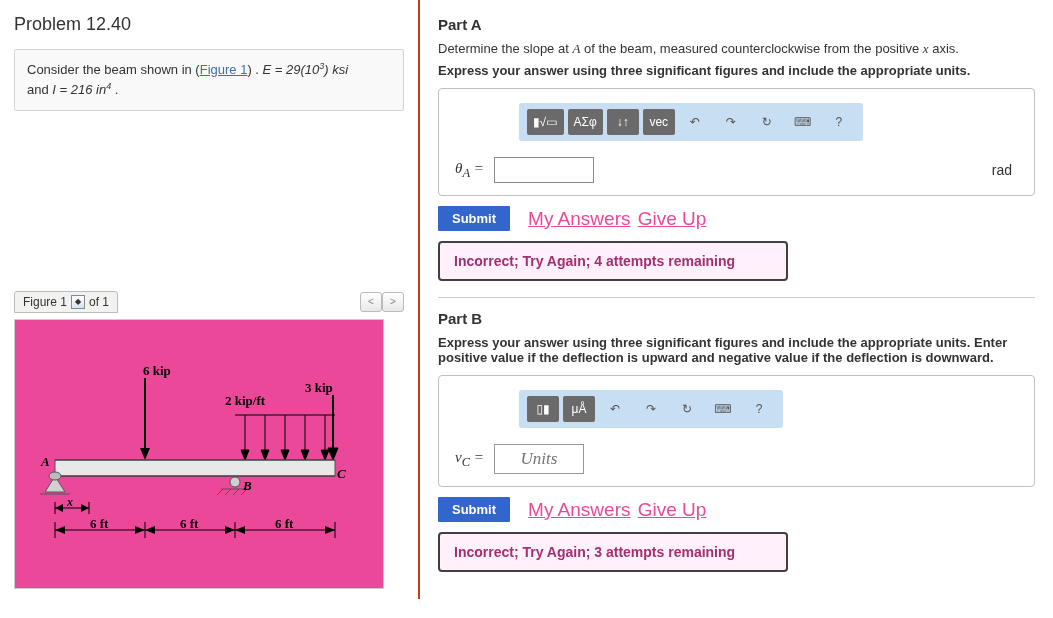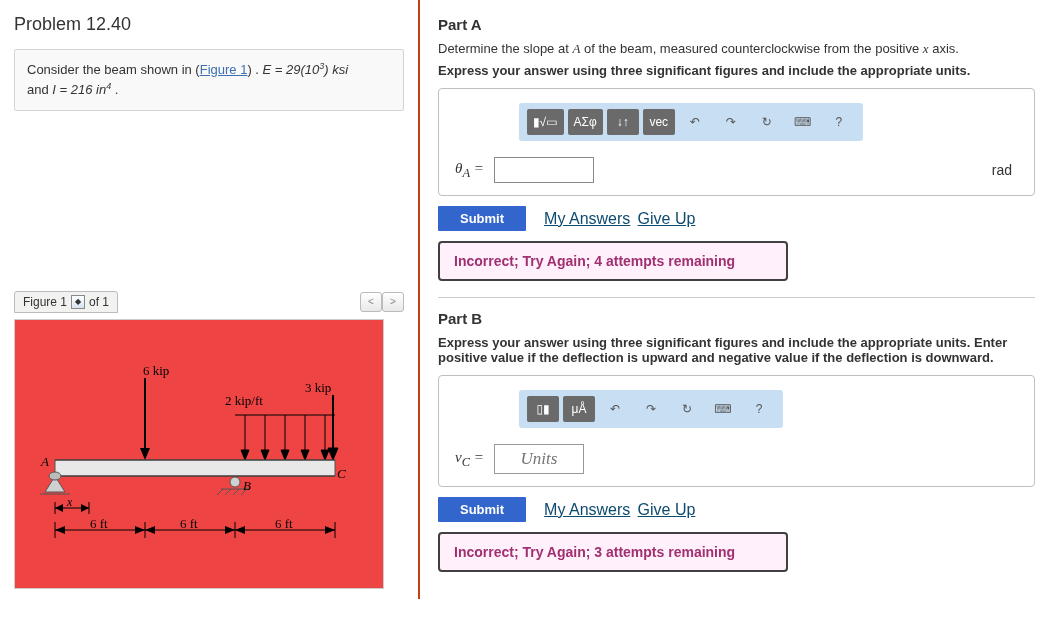--- a/index.html
+++ b/index.html
@@ -8,37 +8,37 @@
   .left { width:420px; padding:10px 14px; border-right:2px solid #c2410c; }
   .right { flex:1; padding:10px 18px; }
   .prob-title { font-size:18px; color:#333; margin:4px 0 14px; }
   .consider-box { border:1px solid #d4d4d4; background:#f9f9f9; padding:10px 12px; border-radius:2px; font-size:13px; line-height:1.5; }
   .consider-box a { color:#3c6fb0; text-decoration:underline; }
   sup { font-size:9px; }
   .fig-bar { margin-top:180px; display:flex; align-items:center; gap:0; }
   .fig-tab { background:#f2f2f0; border:1px solid #bbb; border-radius:3px 3px 0 0; padding:3px 8px; font-size:12px; display:flex; align-items:center; gap:4px; }
   .fig-sel { width:14px; height:14px; border:1px solid #888; background:linear-gradient(#fff,#d7e3f4); font-size:8px; display:flex; align-items:center; justify-content:center; }
   .navbtn { width:22px; height:20px; border:1px solid #bbb; background:linear-gradient(#fff,#e8e8e8); border-radius:3px; font-size:10px; display:flex; align-items:center; justify-content:center; color:#888; }
-  .fig-canvas { border:1px solid #ccc; background:#ef4444; margin-top:6px; width:370px; height:270px; position:relative; }
+  .fig-canvas { border:1px solid #ccc; background:#ec4899; margin-top:6px; width:370px; height:270px; position:relative;font-weight:bold; }
   .beamimg { position:absolute; left:20px; top:40px; width:320px; }
   .part-title { font-size:15px; font-weight:bold; margin:6px 0 8px; }
   .desc { font-size:13px; margin:4px 0 6px; }
   .desc i { font-style:italic; font-family:'Times New Roman', serif; }
   .bold { font-weight:bold; }
   .ans-wrap { border:1px solid #bfbfbf; border-radius:4px; padding:14px 16px 12px; margin:10px 0; }
   .toolbar { background:#c8def2; display:inline-flex; padding:6px 8px; border-radius:3px; gap:4px; align-items:center; margin-left:64px; }
   .tbtn { background:#6a6a6a; color:#fff; border-radius:2px; height:26px; min-width:32px; padding:0 6px; display:flex; align-items:center; justify-content:center; font-size:12px; }
   .tbtn.light { background:transparent; color:#555; }
   .inline-ans { display:flex; align-items:center; gap:10px; margin-top:16px; }
   .label-eq { font-style:italic; font-family:'Times New Roman', serif; font-size:15px; }
   .ans-input { width:100px; height:26px; border:1px solid #888; background:#fff; }
   .unit { font-size:14px; margin-left:auto; margin-right:6px; }
   .actions { display:flex; align-items:center; gap:18px; margin-top:10px; }
-  .submit-btn { background:#36c; color:#fff; font-weight:bold; border:none; padding:5px 22px; border-radius:1px; font-size:13px; }
-  .link { color:#0c4a6e; text-decoration:underline; font-size:16px; }
+  .submit-btn { background:#36c; color:#fff; font-weight:bold; border:none; padding:5px 14px; border-radius:1px; font-size:13px; }
+  .link { color:#ec4899; text-decoration:underline; font-size:19px; }
   .feedback { border:2px solid #404040; background:#fff0fb; color:#a03070; font-weight:bold; padding:10px 14px; border-radius:4px; margin-top:10px; font-size:14px; display:inline-block; min-width:350px; }
   hr.sep { border:none; border-top:1px solid #ccc; margin:16px 0 12px; }
   .value-in { width:90px; height:30px; border:1px solid #999; font-style:italic; font-family:'Times New Roman',serif; font-size:17px; color:#888; text-align:center; }
   svg text { font-family: 'Times New Roman', serif; }
 </style>
 </head>
 <body>
 
 <div class="container">
   <div class="left">

